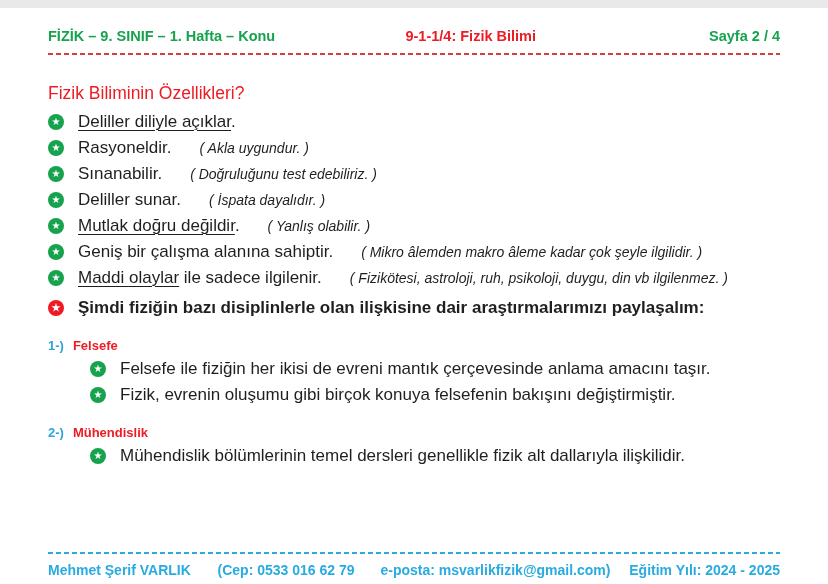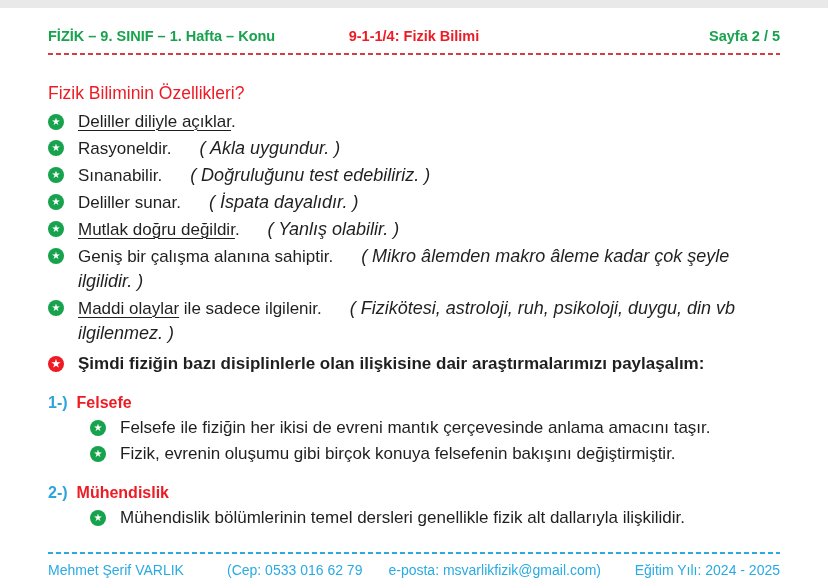--- a/index.html
+++ b/index.html
@@ -10,59 +10,59 @@
     width: 828px; height: 584px;
     margin: 8px auto;
     background: #ffffff;
     color: var(--text, #1f1f1f);
     padding: 20px 48px 0 48px;
     overflow: hidden;
   }
   
   .header { display: flex; align-items: baseline; font-weight: bold; font-size: 14.5px; }
   .header .hl { flex: 1; text-align: left;  color: var(--green); }
-  .header .hc { flex: 1; text-align: center; color: var(--red); }
+  .header .hc { flex: 1; text-align: right; color: var(--red); }
   .header .hr { flex: 1; text-align: right; color: var(--green); }
   .dash { height: 2px; margin-top: 9px; }
   .red-dash  { background: repeating-linear-gradient(90deg, var(--dash_red) 0 5px, transparent 5px 8px); }
   .blue-dash { background: repeating-linear-gradient(90deg, var(--cyan) 0 5px, transparent 5px 8px); }
   
   .sec-title { color: var(--red); font-size: 17.5px; font-weight: normal; margin: 28px 0 6px 0; }
   .sec2-title { margin-top: 18px; }
   .list-row { display: flex; align-items: flex-start; margin: 2px 0; font-size: 17px; line-height: 24px; }
   .star {
     flex: 0 0 auto; width: 16px; height: 16px; border-radius: 50%;
     display: inline-flex; align-items: center; justify-content: center;
     color: #fff; font-size: 10px; line-height: 1; margin: 4px 14px 0 0;
   }
   .star.green { background: var(--green); }
   .star.red   { background: var(--red); }
   .item-text .u { text-decoration: underline; text-underline-offset: 3px; text-decoration-thickness: 1.2px; }
-  .note { font-style: italic; font-size: 18px; margin-left: 28px; }
+  .note { font-style: italic; font-size: 14px; margin-left: 28px; }
   .intro-row { font-weight: bold; margin-top: 6px; }
-  .subhead { margin: 18px 0 4px 0; font-size: 16px; font-weight: bold; }
+  .subhead { margin: 18px 0 4px 0; font-size: 13px; font-weight: bold; }
   .subhead .num { color: var(--blue); margin-right: 9px; }
   .subhead .t   { color: var(--red); }
   .sub-list { margin-left: 42px; }
   
   .footer-wrap { position: absolute; left: 48px; right: 48px; bottom: 14px; }
-  .footer { display: flex; align-items: flex-end; font-weight: normal; font-size: 14px; color: var(--cyan); margin-top: 8px; }
+  .footer { display: flex; align-items: flex-end; font-weight: bold; font-size: 14px; color: var(--cyan); margin-top: 8px; }
   .footer .f1 { flex: 1; text-align: left; }
   .footer .fm { display: inline-flex; gap: 26px; white-space: nowrap; }
   .footer .f2 { flex: 1; text-align: right; }
 </style>
 </head>
 <body>
 
 <div class="page">
 
   <div class="header">
     <span class="hl">FİZİK – 9. SINIF – 1. Hafta – Konu</span>
     <span class="hc">9-1-1/4: Fizik Bilimi</span>
-    <span class="hr">Sayfa 2 / 5</span>
+    <span class="hr">Sayfa 2 / 4</span>
   </div>
   <div class="dash red-dash"></div>
 
   <div class="sec-title">Fizik Biliminin Özellikleri?</div>
   <div id="sec1-list">
       <div class="list-row">
         <span class="star green">★</span>
         <span class="item-text"><span class="u">Deliller diliyle açıklar</span><span>.</span></span>
       </div>
       <div class="list-row">

